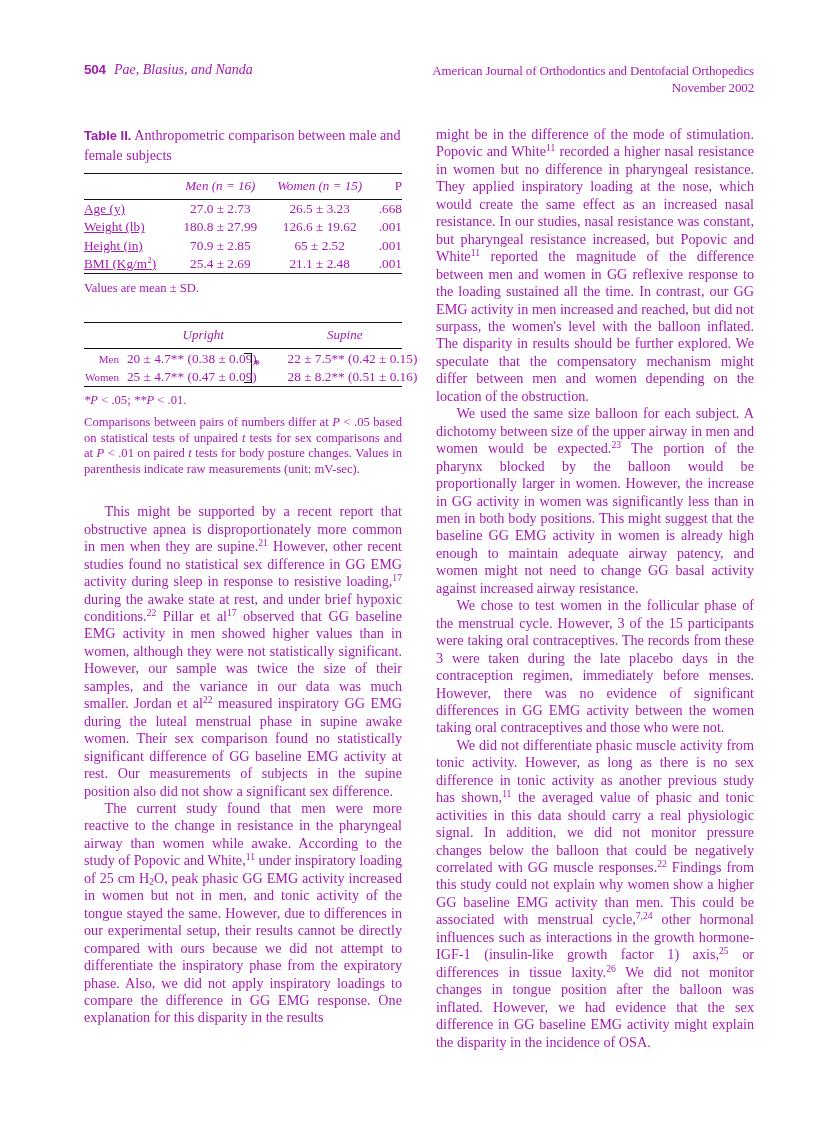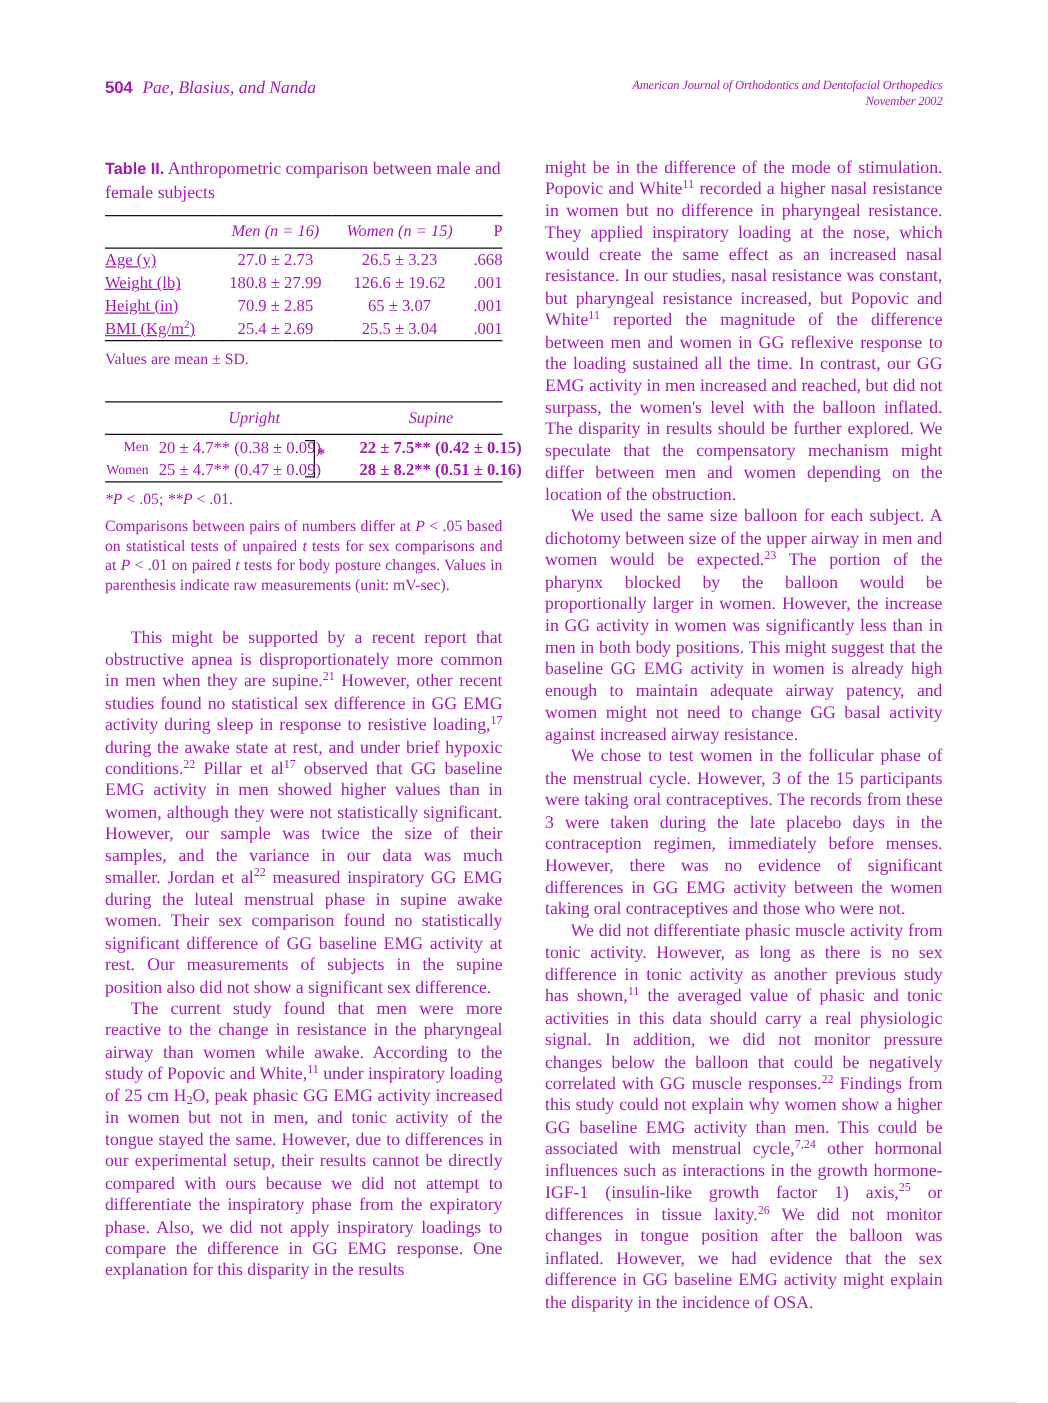--- a/index.html
+++ b/index.html
@@ -44,22 +44,21 @@
   .rh-authors {
     font-style: italic;
     font-size: 14px;
     margin-left: 8px;
   }
   .rh-right {
     position: absolute;
     right: 0;
     top: 0;
     text-align: right;
-    font-style: italic;
-    font-size: 10px;
+    font-size: 13px;
     line-height: 1.33;
     letter-spacing: -0.15px;
   }
 
   
   .columns {
     position: absolute;
     left: 84px;
     top: 126px;
     width: 670px;
@@ -151,21 +150,21 @@
   table.t3 td.t3-label {
     text-align: right;
     white-space: nowrap;
     font-size: 11px;
   }
   table.t3 td.t3-val {
     white-space: nowrap;
     font-size: 13.3px;
   }
   table.t3 td.t3-upright { text-align: left; padding-left: 8px; position: relative; }
-  table.t3 td.t3-supine  { text-align: center; font-weight: bold; }
+  table.t3 td.t3-supine  { text-align: center; }
 
   .bracket-wrap {
     position: absolute;
     right: 18px;
     top: 2px;
     width: 26px;
     height: 34px;
     pointer-events: none;
   }
   .bracket {
@@ -229,27 +228,27 @@
             </tr>
             <tr>
               <td class="c-label">Weight (lb)</td>
               <td class="c-men">180.8 ± 27.99</td>
               <td class="c-women">126.6 ± 19.62</td>
               <td class="c-p">.001</td>
             </tr>
             <tr>
               <td class="c-label">Height (in)</td>
               <td class="c-men">70.9 ± 2.85</td>
-              <td class="c-women">65 ± 3.07</td>
+              <td class="c-women">65 ± 2.52</td>
               <td class="c-p">.001</td>
             </tr>
             <tr class="rule-bottom">
               <td class="c-label">BMI (Kg/m<sup>2</sup>)</td>
               <td class="c-men">25.4 ± 2.69</td>
-              <td class="c-women">25.5 ± 3.04</td>
+              <td class="c-women">21.1 ± 2.48</td>
               <td class="c-p">.001</td>
             </tr>
           </tbody>
         </table>
         <div class="tfoot-note">Values are mean ± SD.</div>
       </div>
 
       <div class="table-block">
         <table class="data t3">
           <thead>

